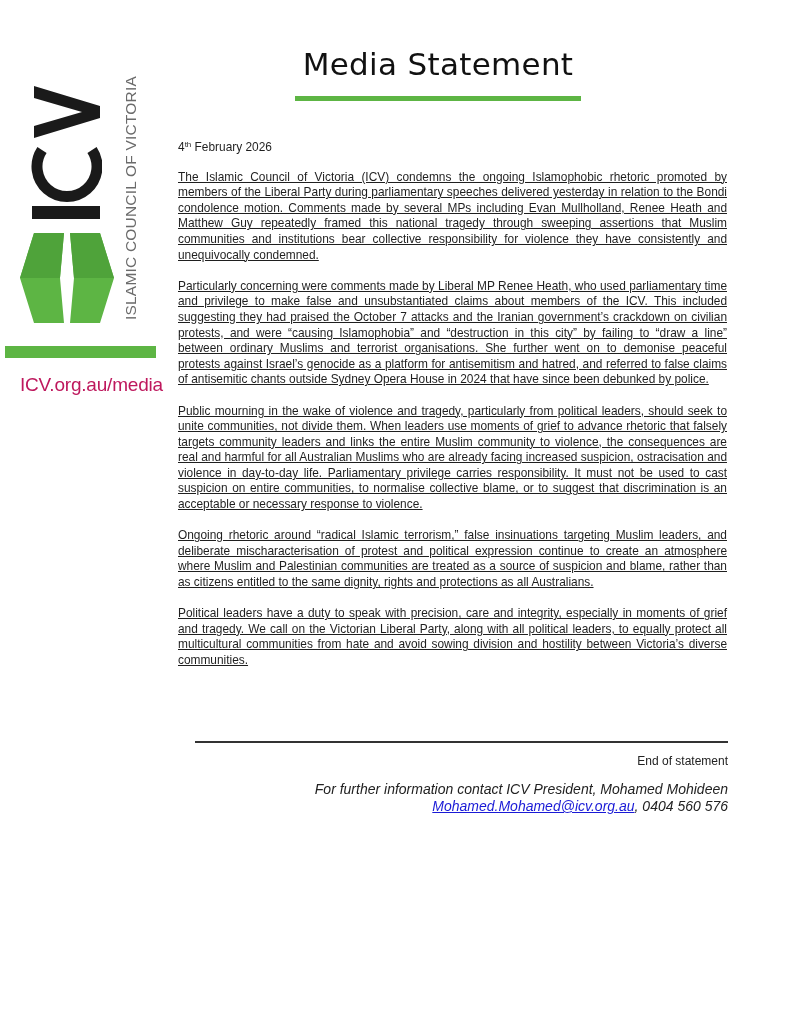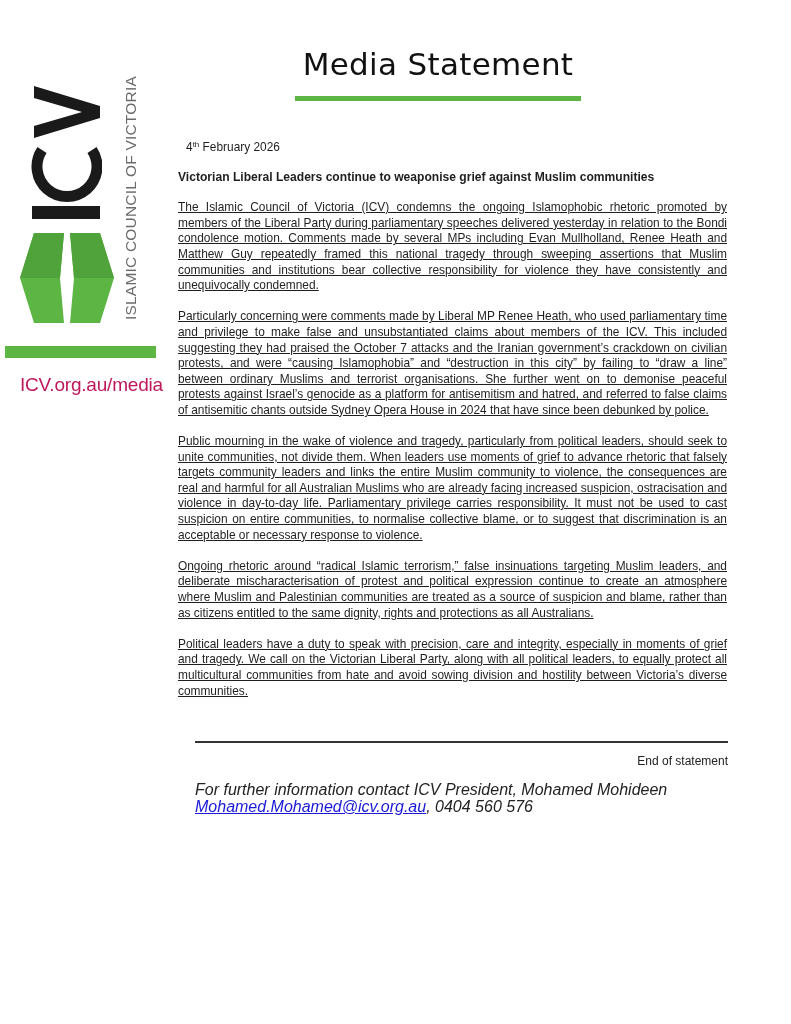--- a/index.html
+++ b/index.html
@@ -17,28 +17,28 @@
   }
   .green-bar { position: absolute; left: 5px; top: 346px; width: 151px; height: 12px; background: #5db544; }
   .media-url { position: absolute; left: 20px; top: 374px; font-size: 19px; color: #be185d; letter-spacing: -0.2px; }
 
   
   .title { position: absolute; left: 0; top: 46px; width: 876px; text-align: center; font-family: "DejaVu Sans", sans-serif; font-size: 31px; color: #111; letter-spacing: 0.3px; }
   .title-rule { position: absolute; left: 295px; top: 96px; width: 286px; height: 5px; background: #5db544; }
 
   
   .main { position: absolute; left: 178px; top: 140px; width: 549px; font-family: "Liberation Sans", sans-serif; font-size: 11.9px; line-height: 15.6px; color: #1f1f1f; }
-  .date { margin: 0 0 14px 8px; }
+  .date { margin: 0 0 14px 0; }
   .date sup { font-size: 8px; vertical-align: 4px; line-height: 0; }
   .headline { font-weight: bold; margin: 0 0 15px 0; font-size: 12.1px; }
   .para { margin: 0 0 15.6px 0; text-align: justify; text-decoration: underline; }
 
   .end-rule { position: absolute; left: 195px; top: 741px; width: 533px; height: 1.5px; background: #333; }
   .end-text { position: absolute; left: 195px; top: 754px; width: 533px; text-align: right; font-size: 12px; color: #222; }
-  .contact { position: absolute; left: 195px; top: 781px; width: 533px; text-align: left; font-size: 16px; line-height: 17px; font-style: italic; color: #222; }
+  .contact { position: absolute; left: 195px; top: 781px; width: 533px; text-align: right; font-size: 14px; line-height: 17px; font-style: italic; color: #222; }
   .contact a { color: #1a1ad6; text-decoration: underline; }
 </style>
 </head>
 <body>
 
 <div class="logo">
   <svg class="icv-letters" viewBox="0 0 72 140" xmlns="http://www.w3.org/2000/svg">
 
     <polygon points="4,2 70,22 70,34 4,54 4,42 52,28 4,14" fill="#1a1a1a"></polygon>
 
@@ -57,21 +57,20 @@
   <div class="org-vertical">ISLAMIC COUNCIL OF VICTORIA</div>
   <div class="green-bar"></div>
   <div class="media-url">ICV.org.au/media</div>
 </div>
 
 <div class="title">Media Statement</div>
 <div class="title-rule"></div>
 
 <div class="main">
   <p class="date"><span>4</span><sup>th</sup><span> February 2026</span></p>
-  <p class="headline">Victorian Liberal Leaders continue to weaponise grief against Muslim communities</p>
   <p class="para">The Islamic Council of Victoria (ICV) condemns the ongoing Islamophobic rhetoric promoted by members of the Liberal Party during parliamentary speeches delivered yesterday in relation to the Bondi condolence motion. Comments made by several MPs including Evan Mullholland, Renee Heath and Matthew Guy repeatedly framed this national tragedy through sweeping assertions that Muslim communities and institutions bear collective responsibility for violence they have consistently and unequivocally condemned.</p>
   <p class="para">Particularly concerning were comments made by Liberal MP Renee Heath, who used parliamentary time and privilege to make false and unsubstantiated claims about members of the ICV. This included suggesting they had praised the October 7 attacks and the Iranian government’s crackdown on civilian protests, and were “causing Islamophobia” and “destruction in this city” by failing to “draw a line” between ordinary Muslims and terrorist organisations. She further went on to demonise peaceful protests against Israel’s genocide as a platform for antisemitism and hatred, and referred to false claims of antisemitic chants outside Sydney Opera House in 2024 that have since been debunked by police.</p>
   <p class="para">Public mourning in the wake of violence and tragedy, particularly from political leaders, should seek to unite communities, not divide them. When leaders use moments of grief to advance rhetoric that falsely targets community leaders and links the entire Muslim community to violence, the consequences are real and harmful for all Australian Muslims who are already facing increased suspicion, ostracisation and violence in day-to-day life. Parliamentary privilege carries responsibility. It must not be used to cast suspicion on entire communities, to normalise collective blame, or to suggest that discrimination is an acceptable or necessary response to violence.</p>
   <p class="para">Ongoing rhetoric around “radical Islamic terrorism,” false insinuations targeting Muslim leaders, and deliberate mischaracterisation of protest and political expression continue to create an atmosphere where Muslim and Palestinian communities are treated as a source of suspicion and blame, rather than as citizens entitled to the same dignity, rights and protections as all Australians.</p>
   <p class="para">Political leaders have a duty to speak with precision, care and integrity, especially in moments of grief and tragedy. We call on the Victorian Liberal Party, along with all political leaders, to equally protect all multicultural communities from hate and avoid sowing division and hostility between Victoria’s diverse communities.</p>
 </div>
 
 <div class="end-rule"></div>
 <div class="end-text">End of statement</div>
 <div class="contact">

